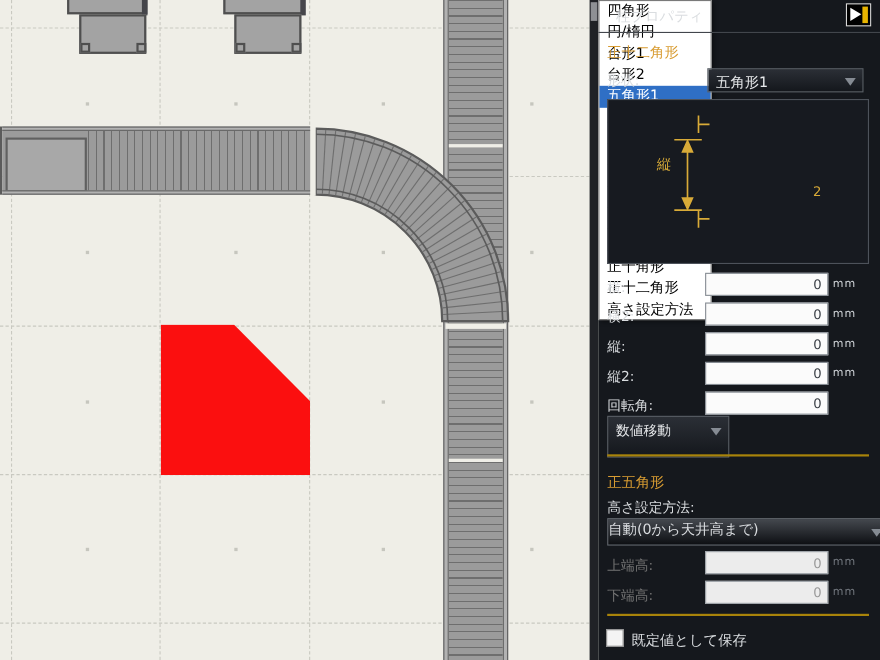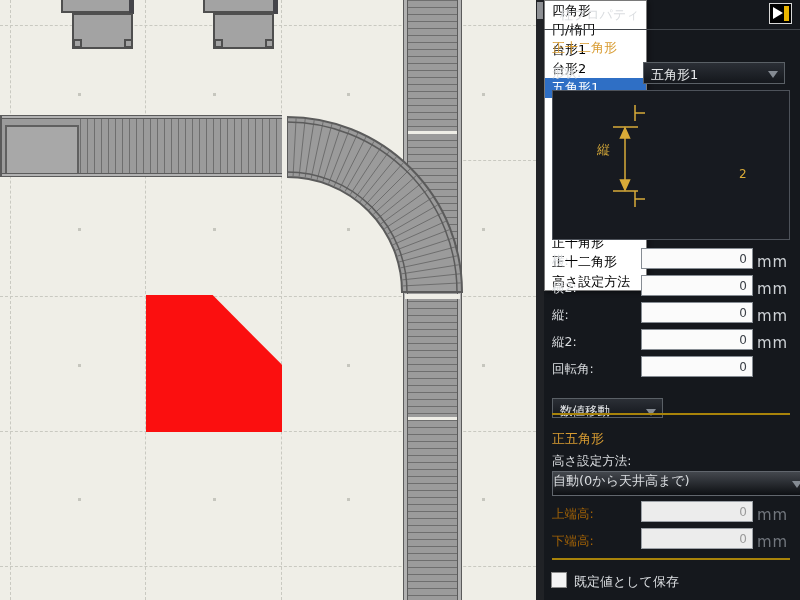--- a/index.html
+++ b/index.html
@@ -55,26 +55,26 @@
   .chev { position:absolute; right:6px; top:8px; width:0; height:0;
     border-left:5px solid transparent; border-right:5px solid transparent; border-top:7px solid #858b93; }
 
   #preview-box { left:8px; top:90px; width:238px; height:150px; background:#171a20; border:1px solid #4d525a; }
   #v-dim-label { left:44px; top:50px; color:#d9ab38; font-size:13px; }
   #frag2 { left:186px; top:76px; color:#d9ab38; font-size:12px; }
 
   .frow-label { left:8px; white-space:nowrap; font-size:12.5px; }
   .num-input { left:97px; width:112px; height:21px; background:#fbfbfb; border:1px solid #868c93;
     color:#3c4148; font-size:12px; text-align:right; padding:3px 5px 0 0; }
-  .unit { left:213px; color:#ced2d6; font-size:15px; letter-spacing:1px; }
-  .disabled-row .frow-label { color:#a16207; }
+  .unit { left:213px; color:#ced2d6; font-size:10px; letter-spacing:1px; }
+  .disabled-row .frow-label { color:#737373; }
   .disabled-row .num-input { background:#ececec; color:#9a9a9a; border-color:#9ba0a6; }
   .disabled-row .unit { color:#71767d; }
 
-  .btn-combo { height:20px; font-size:12.5px;margin-top:20px; }
+  .btn-combo { height:38px; font-size:12.5px; }
   #combo-auto { left:8px; top:471px; width:257px; height:25px;
     background:linear-gradient(#44484e,#0d0f13); border:1px solid #61666d; }
 
   #checkbox { left:7px; top:572px; width:16px; height:16px; background:#f4f4f4; border:1px solid #8a8a8a; }
   #checkbox-label { left:30px; top:573px; }
 
   
   #dropdown { left:94px; top:84px; width:103px; height:291px; background:#fff;
     border:1px solid #7a7a7a; box-shadow:2px 2px 4px rgba(0,0,0,.4); z-index:50; }
   .dd-item { height:19.35px; line-height:19.35px; padding-left:7px; color:#000;

